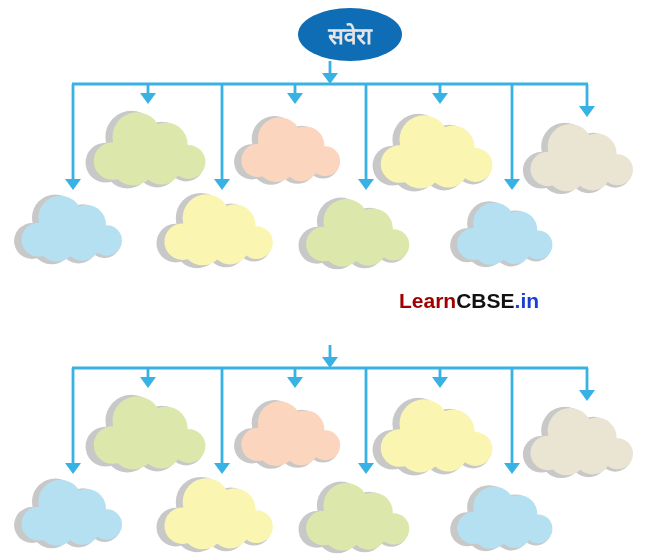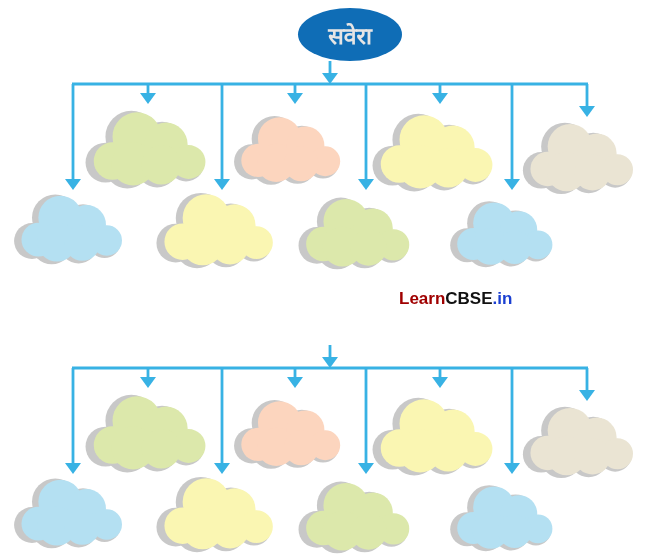--- a/index.html
+++ b/index.html
@@ -14,21 +14,21 @@
     position:absolute;width:104px;height:53px;border-radius:50%;
     display:flex;align-items:center;justify-content:center;
     font-weight:bold;font-size:23px;z-index:2;
   }
   .d1 .node{left:298px;top:8px;}
   .d2 .node{left:288px;top:8px;}
   .connectors{position:absolute;left:0;top:0;overflow:visible;}
   .cloud{position:absolute;overflow:visible;}
   .brand{
     position:absolute;left:399px;top:289px;
-    font-size:17px;font-weight:bold;z-index:3;white-space:nowrap;
+    font-size:21px;font-weight:bold;z-index:3;white-space:nowrap;
   }
   .defs-holder{position:absolute;width:0;height:0;overflow:hidden;}
 </style>
 </head>
 <body>
 
 <div class="stage">
 
   <svg class="defs-holder" aria-hidden="true">
     <defs>

